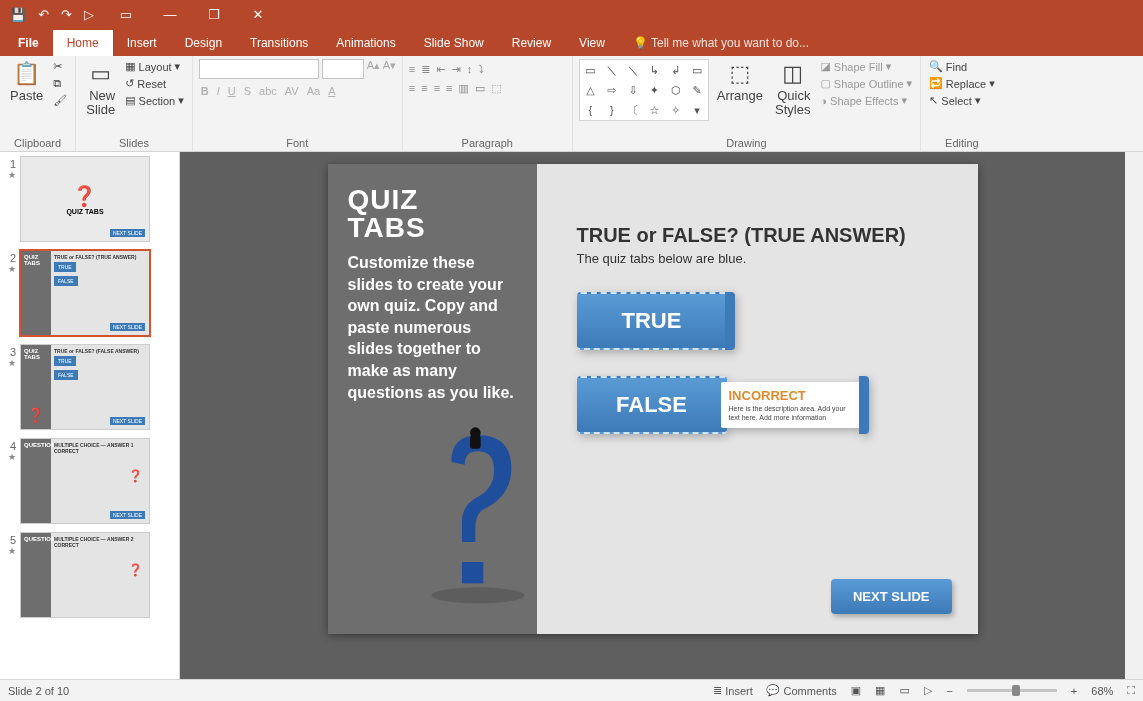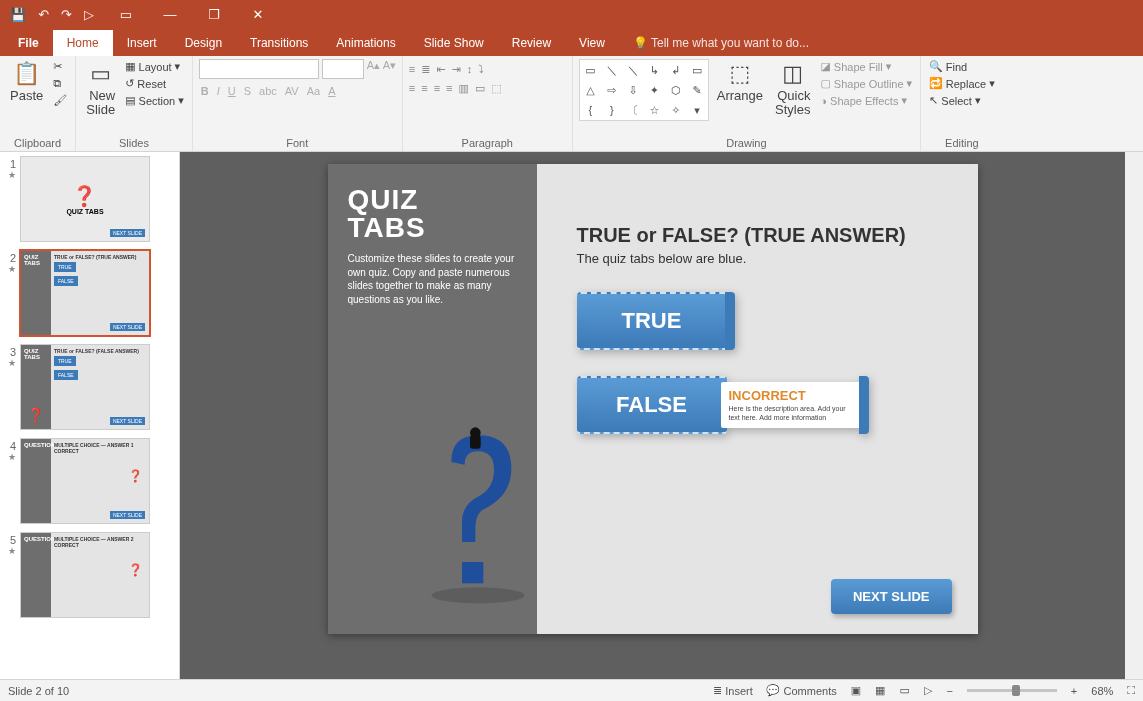--- a/index.html
+++ b/index.html
@@ -53,21 +53,21 @@
 .thumb .rt .hdr { font-size:5px; font-weight:bold; color:#333;}
 .thumb .tabbtn { background:#3c7ab8; color:#fff; padding:2px 4px; margin:2px 0; font-size:5px; display:inline-block;}
 .thumb .nextbtn { position:absolute; bottom:4px; right:4px; background:#3c7ab8; color:#fff; font-size:5px; padding:1px 3px;}
 
 
 .editor { flex: 1; background: #5f5f5f; position: relative; display:flex; justify-content:center; align-items:flex-start; padding-top:12px; }
 .vscroll { width: 18px; background: #f0f0f0; }
 .slide { width: 650px; height: 470px; background: #e4e4e4; box-shadow: 0 2px 8px rgba(0,0,0,.4); display: flex; position:relative; }
 .slide .leftcol { width: 209px; background: #6e6e6e; color: #fff; padding: 22px 20px; }
 .slide .leftcol h1 { font-size: 28px; font-weight: 800; line-height: 1; letter-spacing:1px;}
-.slide .leftcol p { font-size: 10px; font-weight:400; margin-top: 10px; line-height: 1.35; }
+.slide .leftcol p { font-size: 16px; font-weight:700; margin-top: 10px; line-height: 1.35; }
 .slide .rightcol { flex:1; padding: 60px 30px 20px 40px; position:relative; }
 .slide .rightcol h2 { font-size: 20px; font-weight: 800; color: #333; }
 .slide .rightcol .sub { font-size: 13px; color: #333; margin-top: 4px; }
 .answer-row { display:flex; margin-top: 26px; align-items:stretch; filter: drop-shadow(2px 3px 4px rgba(0,0,0,.25)); }
 .answer-tab { width: 150px; height: 58px; background: linear-gradient(#5a9bd5,#3c7ab8); color:#fff; font-size: 22px; font-weight:800; display:flex; align-items:center; justify-content:center; border-radius:4px; border-top:2px dashed #cfe3f5; border-bottom:2px dashed #cfe3f5; }
 .answer-card { width: 140px; background:#fff; border-radius:2px; padding:6px 8px; margin-left:-6px; align-self:center; }
 .answer-card .tt { font-size: 13px; font-weight:800; }
 .answer-card .tt.ok { color:#5fa641; }
 .answer-card .tt.no { color:#e08a2e; }
 .answer-card .dd { font-size: 7px; color:#444; line-height:1.2; margin-top:2px; }

